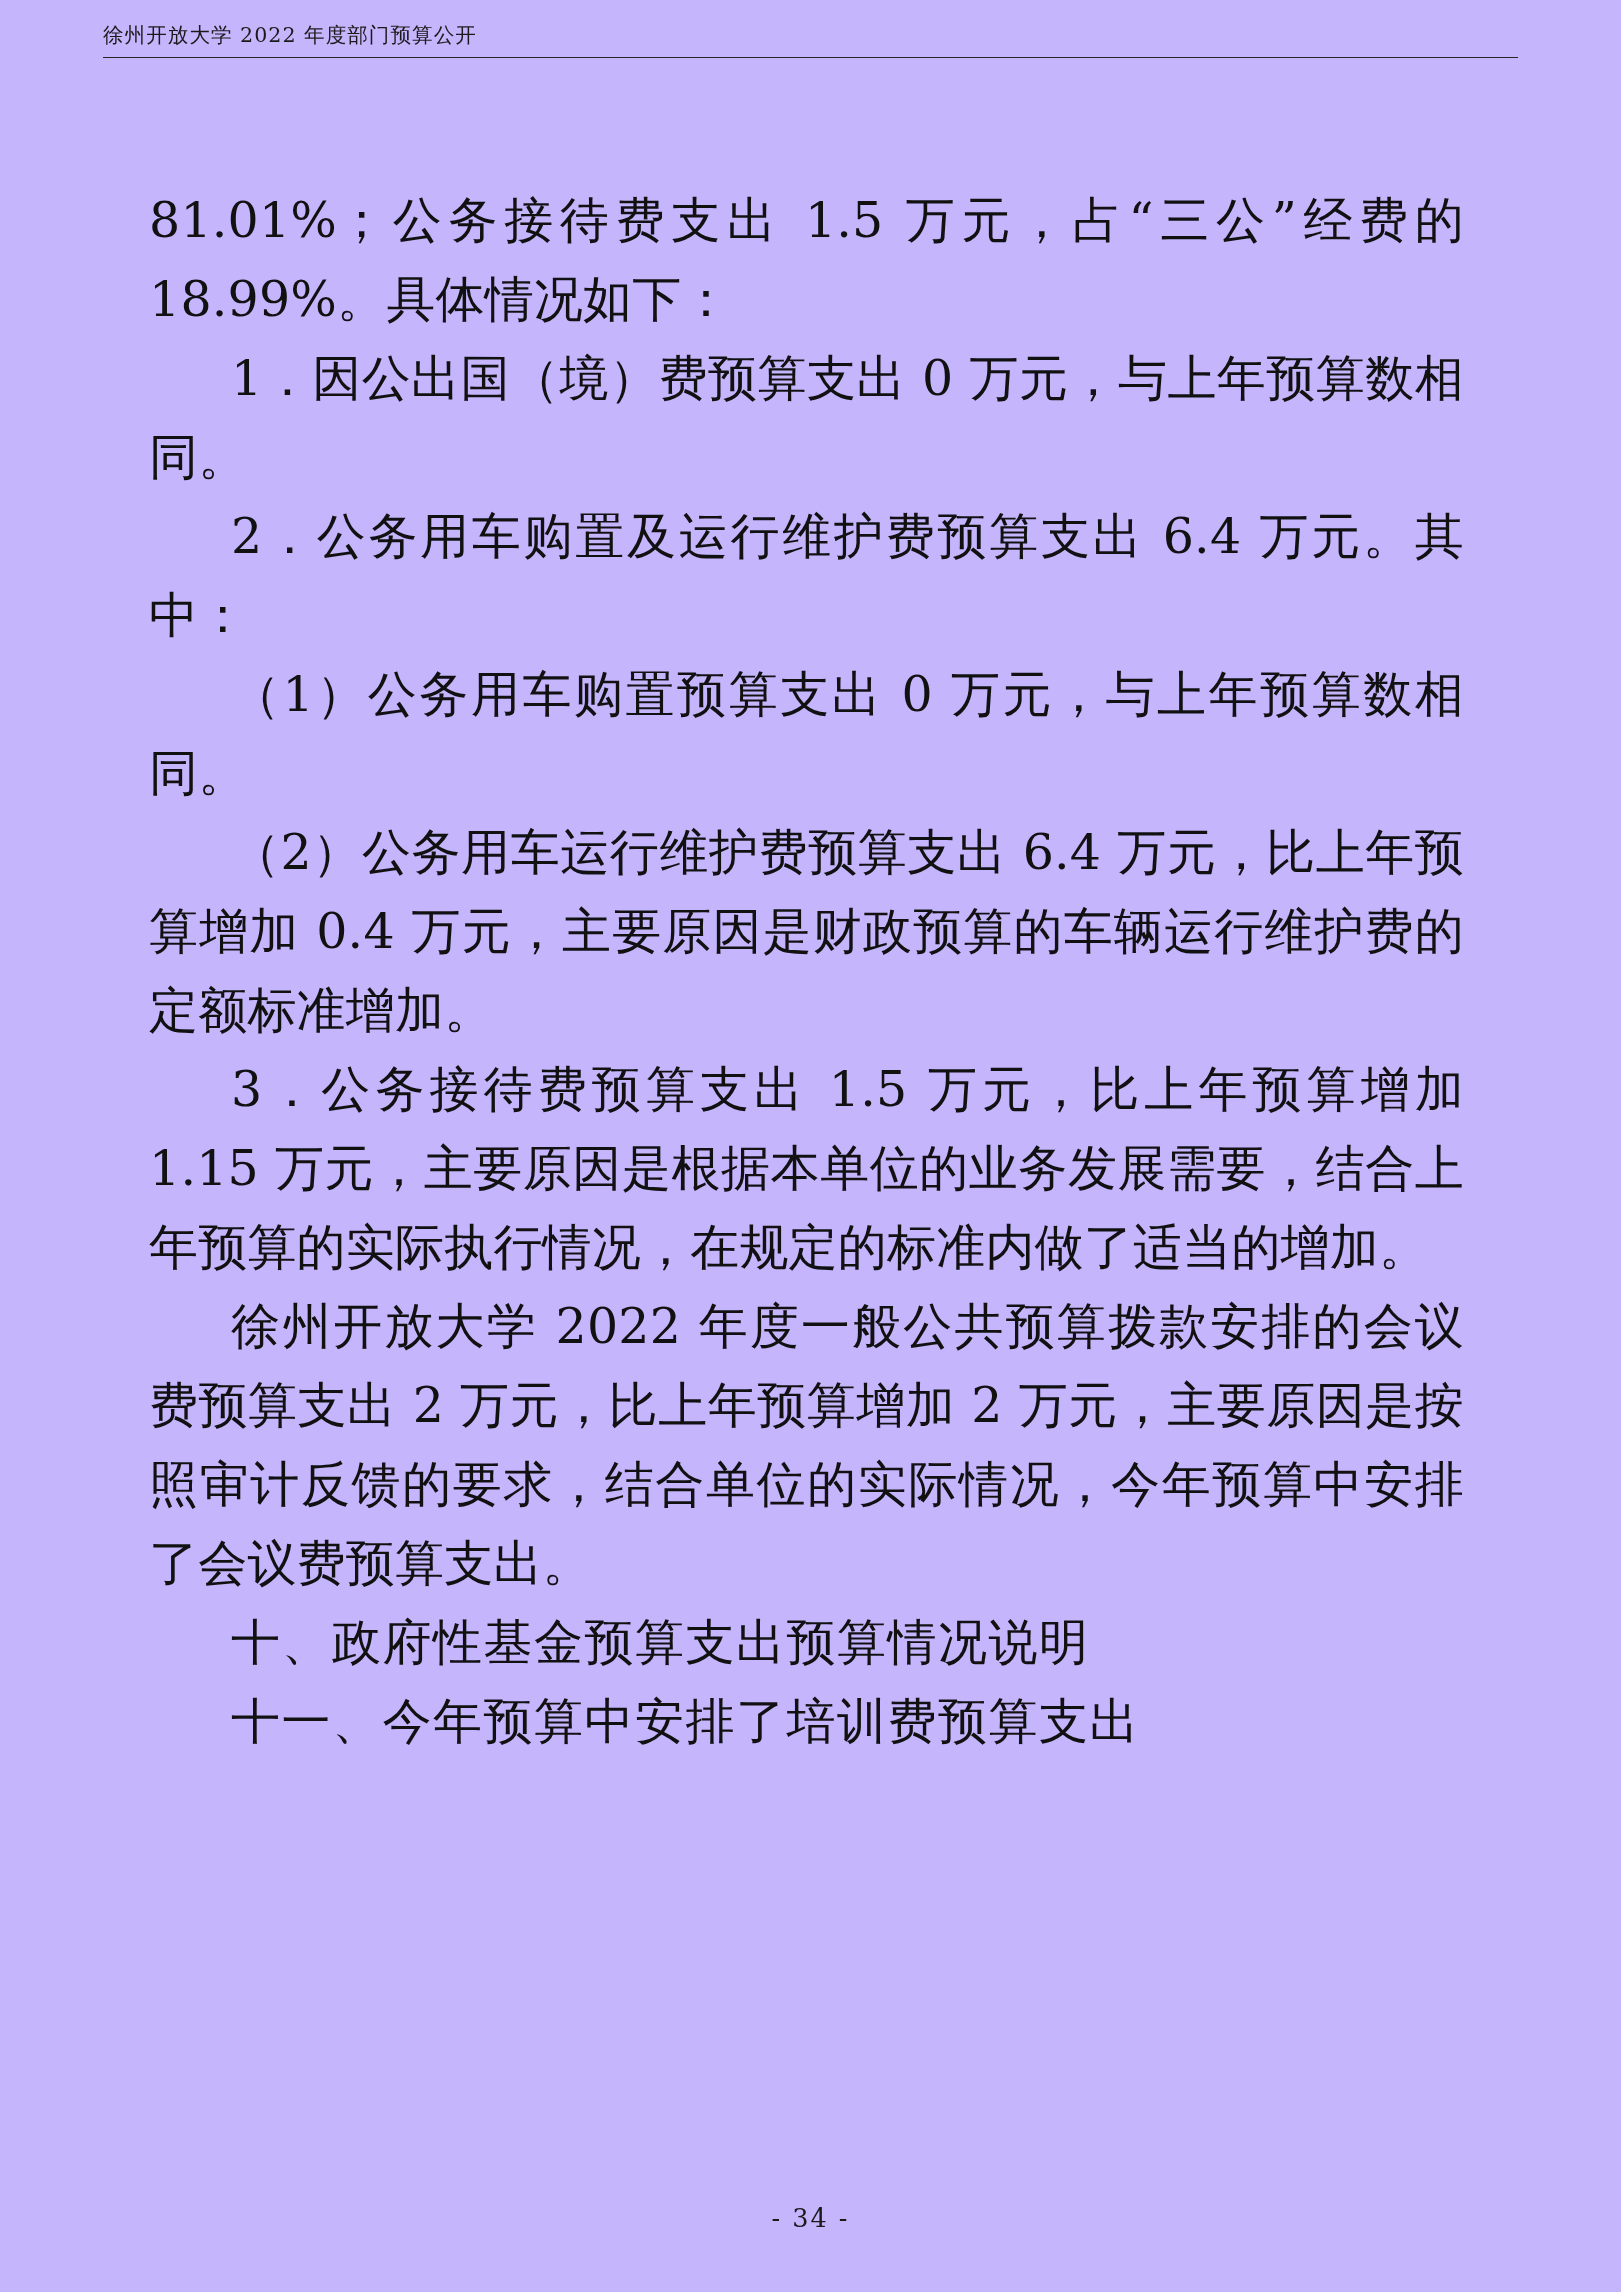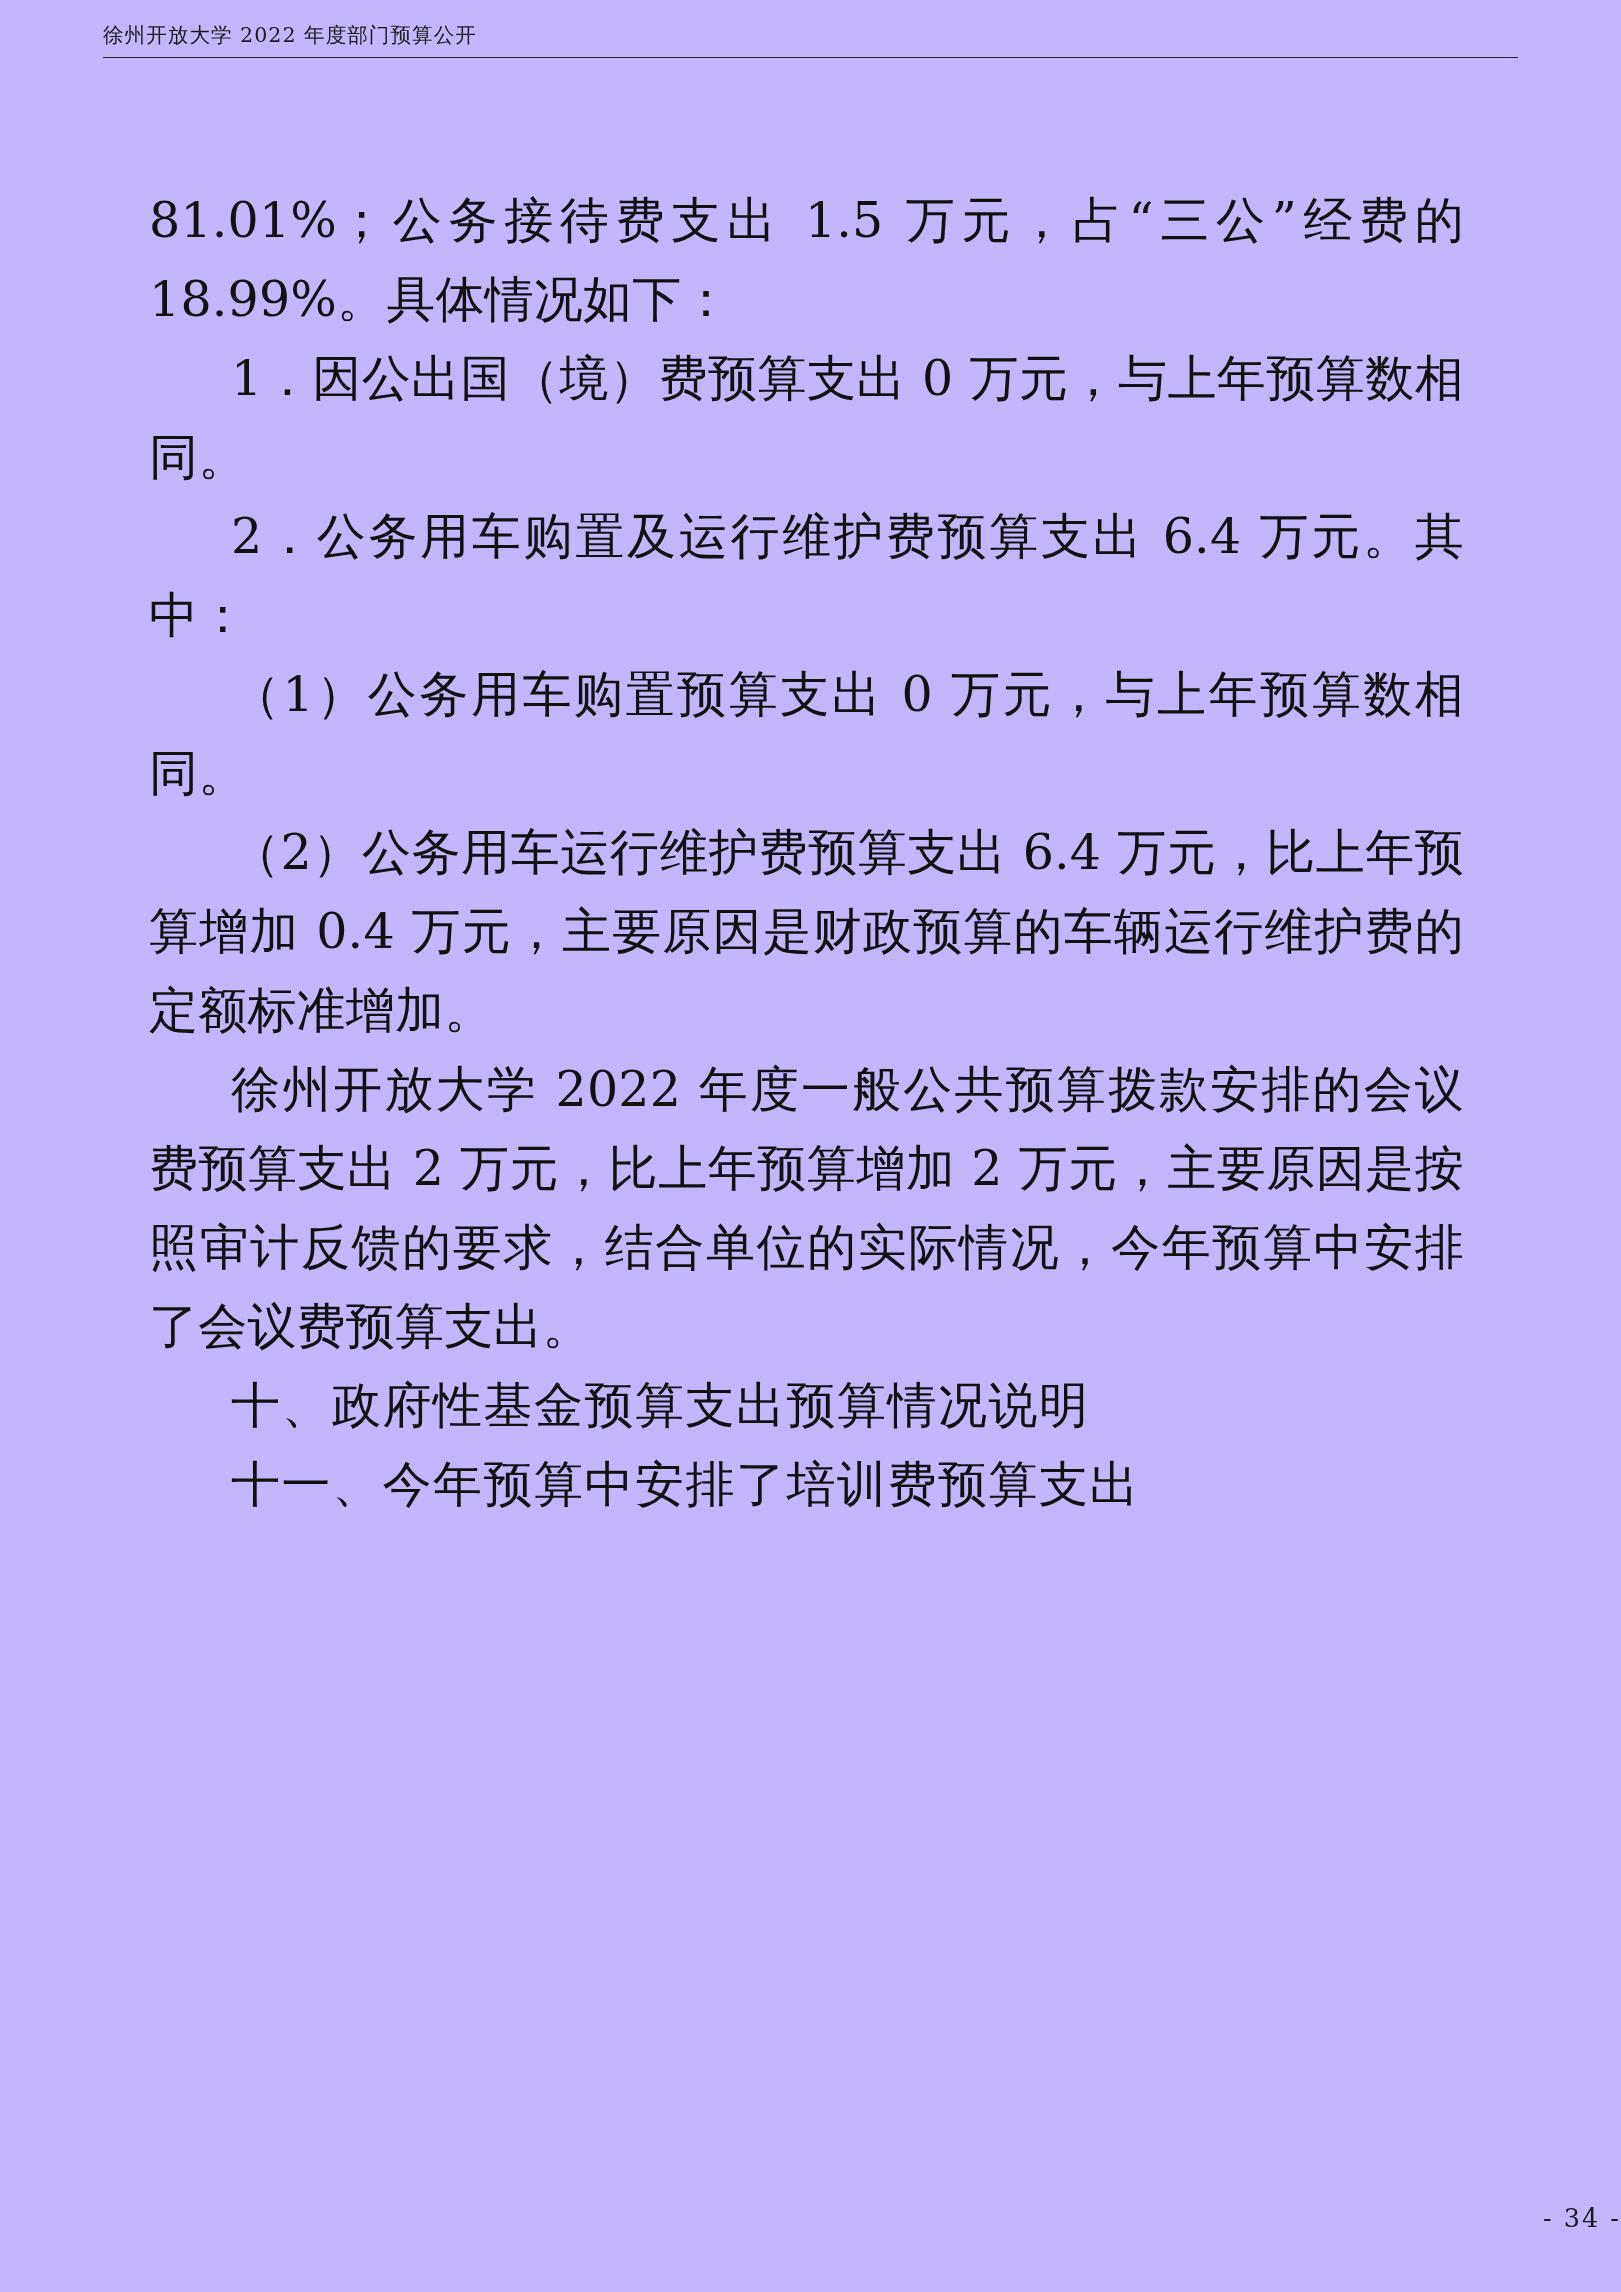--- a/index.html
+++ b/index.html
@@ -76,21 +76,21 @@
   p.tight-last {
     text-align-last: left;
   }
 
   
   .page-footer {
     position: absolute;
     left: 0;
     top: 2203px;
     width: 1621px;
-    text-align: right;
+    text-align: center;
   }
   .page-footer .folio {
     font-size: 25.5px;
     letter-spacing: 2px;
     color: #1a1a1a;
     font-family: "DejaVu Serif", "Liberation Serif", serif;
   }
 </style>
 </head>
 <body>
@@ -107,20 +107,21 @@
     <p class="para tight-last">81.01%；公务接待费支出 1.5 万元，占“三公”经费的 18.99%。具体情况如下：</p>
 
     <p class="para indent">1．因公出国（境）费预算支出 0 万元，与上年预算数相同。</p>
 
     <p class="para indent">2．公务用车购置及运行维护费预算支出 6.4 万元。其中：</p>
 
     <p class="para indent">（1）公务用车购置预算支出 0 万元，与上年预算数相同。</p>
 
     <p class="para indent">（2）公务用车运行维护费预算支出 6.4 万元，比上年预算增加 0.4 万元，主要原因是财政预算的车辆运行维护费的定额标准增加。</p>
 
+    <p class="para indent">3．公务接待费预算支出 1.5 万元，比上年预算增加 1.15 万元，主要原因是根据本单位的业务发展需要，结合上年预算的实际执行情况，在规定的标准内做了适当的增加。</p>
 
     <p class="para indent">徐州开放大学 2022 年度一般公共预算拨款安排的会议费预算支出 2 万元，比上年预算增加 2 万元，主要原因是按照审计反馈的要求，结合单位的实际情况，今年预算中安排了会议费预算支出。</p>
 
 
     <p class="para heading">十、政府性基金预算支出预算情况说明</p>
 
 
     <p class="para heading">十一、今年预算中安排了培训费预算支出</p>
 
 

